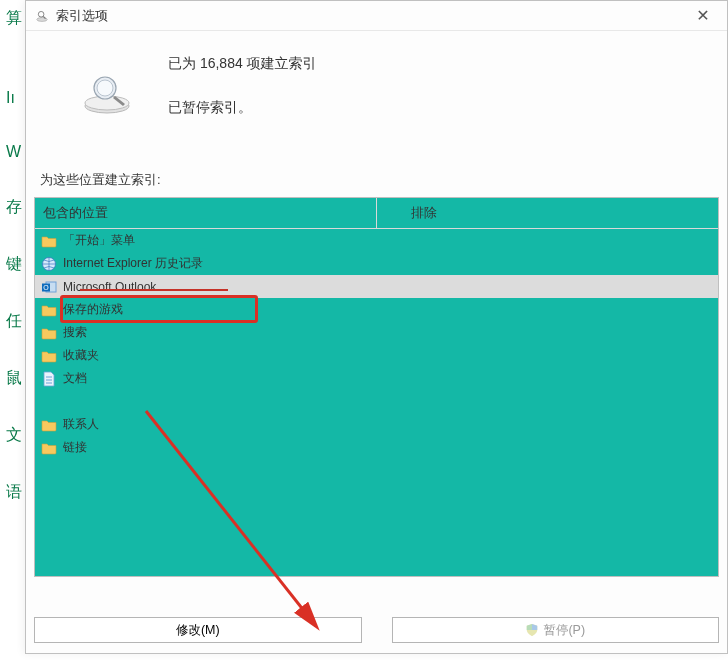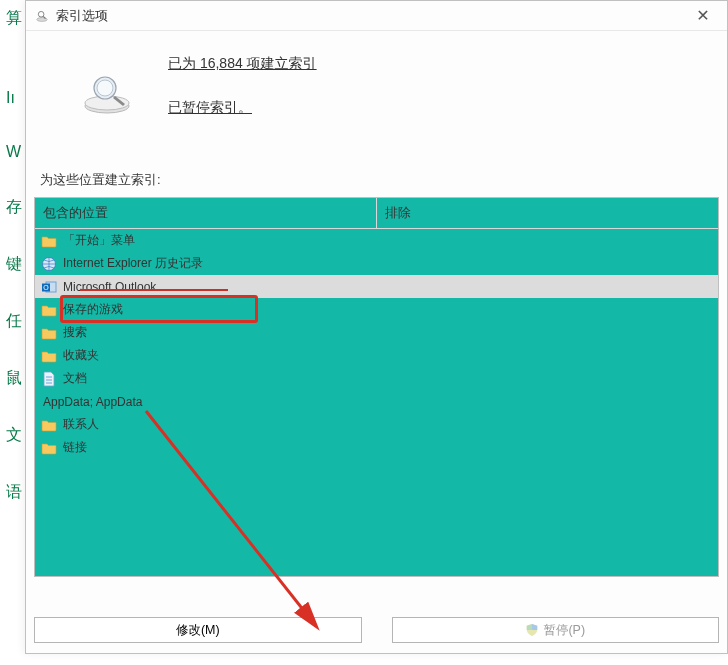--- a/index.html
+++ b/index.html
@@ -7,29 +7,29 @@
     .bg-left { position: absolute; left: 0; top: 0; width: 25px; height: 100%; background: #fff; z-index: 0; }
     .bg-left .cut { color: #0a7a4a; font-size: 16px; margin-left: 6px; margin-top: 8px; }
     .bg-left .g { color: #0a7a4a; font-size: 16px; margin-left: 6px; }
     .dialog { position: absolute; left: 25px; top: 0; width: 703px; height: 654px; background: #fdfdfd; border: 1px solid #c0c0c0; box-shadow: -2px 0 8px rgba(0,0,0,0.06); z-index: 1; }
     .titlebar { display: flex; align-items: center; height: 30px; padding: 0 8px; border-bottom: 1px solid #e8e8e8; }
     .titlebar .ico { width: 16px; height: 16px; margin-right: 6px; display:flex;align-items:center;justify-content:center;}
     .titlebar .title { flex: 1; font-size: 13px; color: #333; }
     .titlebar .close { width: 32px; text-align: center; font-size: 16px; color: #555; cursor: pointer; }
     .header-area { display: flex; padding: 18px 20px 10px 46px; }
     .icon-col { width: 70px; display:flex; align-items:center; justify-content:center; margin-top:20px;}
-    .text-col { padding-left: 26px; padding-top: 6px; text-decoration: underline; }
+    .text-col { padding-left: 26px; padding-top: 6px; }
     .text-col .line1 { font-size: 14px; margin-bottom: 26px; color: #333; }
     .text-col .line2 { font-size: 14px; color: #333; }
     .label-loc { margin: 44px 0 8px 14px; font-size: 13px; color: #333; }
     .table { margin: 0 8px; border: 1px solid #bfbfbf; background: #14b8a6; height: 380px; display: flex; flex-direction: column; }
     .thead { display: flex; border-bottom: 1px solid #d9d9d9; }
     .thead .th { padding: 6px 8px; font-size: 13px; color: #333; }
     .th-inc { width: 342px; border-right: 1px solid #d9d9d9; }
-    .th-exc { flex: 1; }
+    .th-exc { flex: 1; margin-left: 26px; }
     .tbody { flex: 1; overflow: auto; }
     .row { display: flex; align-items: center; height: 23px; }
     .row.selected { background: #dcdcdc; }
     .highlight-box { position: absolute; border: 3px solid #d93025; border-radius: 3px; }
     .cell-inc { width: 342px; display: flex; align-items: center; padding-left: 6px; white-space: nowrap; overflow: hidden; position: relative;}
     .cell-exc { flex: 1; padding-left: 8px; }
     .folder-icon { width: 16px; height: 14px; margin-right: 6px; display:inline-flex; align-items:center; justify-content:center;}
     .folder-svg { fill: #f7c95e; stroke:#c9a23a; stroke-width:0.6;}
     .doc-svg { fill:#eaf3fb; stroke:#6aa2d8; stroke-width:0.8;}
     .globe-svg { fill:#d6e9fb; stroke:#3a78c2; stroke-width:0.8;}
@@ -170,21 +170,20 @@
                 <line x1="4" y1="6" x2="10" y2="6" stroke="#6aa2d8"></line>
                 <line x1="4" y1="9" x2="10" y2="9" stroke="#6aa2d8"></line>
                 <line x1="4" y1="12" x2="10" y2="12" stroke="#6aa2d8"></line>
               </svg>
             </span>
             <span>文档</span>
           </div>
           <div class="cell-exc"></div>
         </div>
         <div class="row">
-          <div class="cell-exc">AppData; AppData</div>
         </div>
         <div class="row">
           <div class="cell-inc">
             <span class="folder-icon">
               <svg width="16" height="14" viewBox="0 0 16 14">
                 <path class="folder-svg" d="M1 3 h5 l1.5 1.5 H15 V12 a1 1 0 0 1 -1 1 H2 a1 1 0 0 1 -1 -1 Z"></path>
               </svg>
             </span>
             <span>联系人</span>
           </div>

